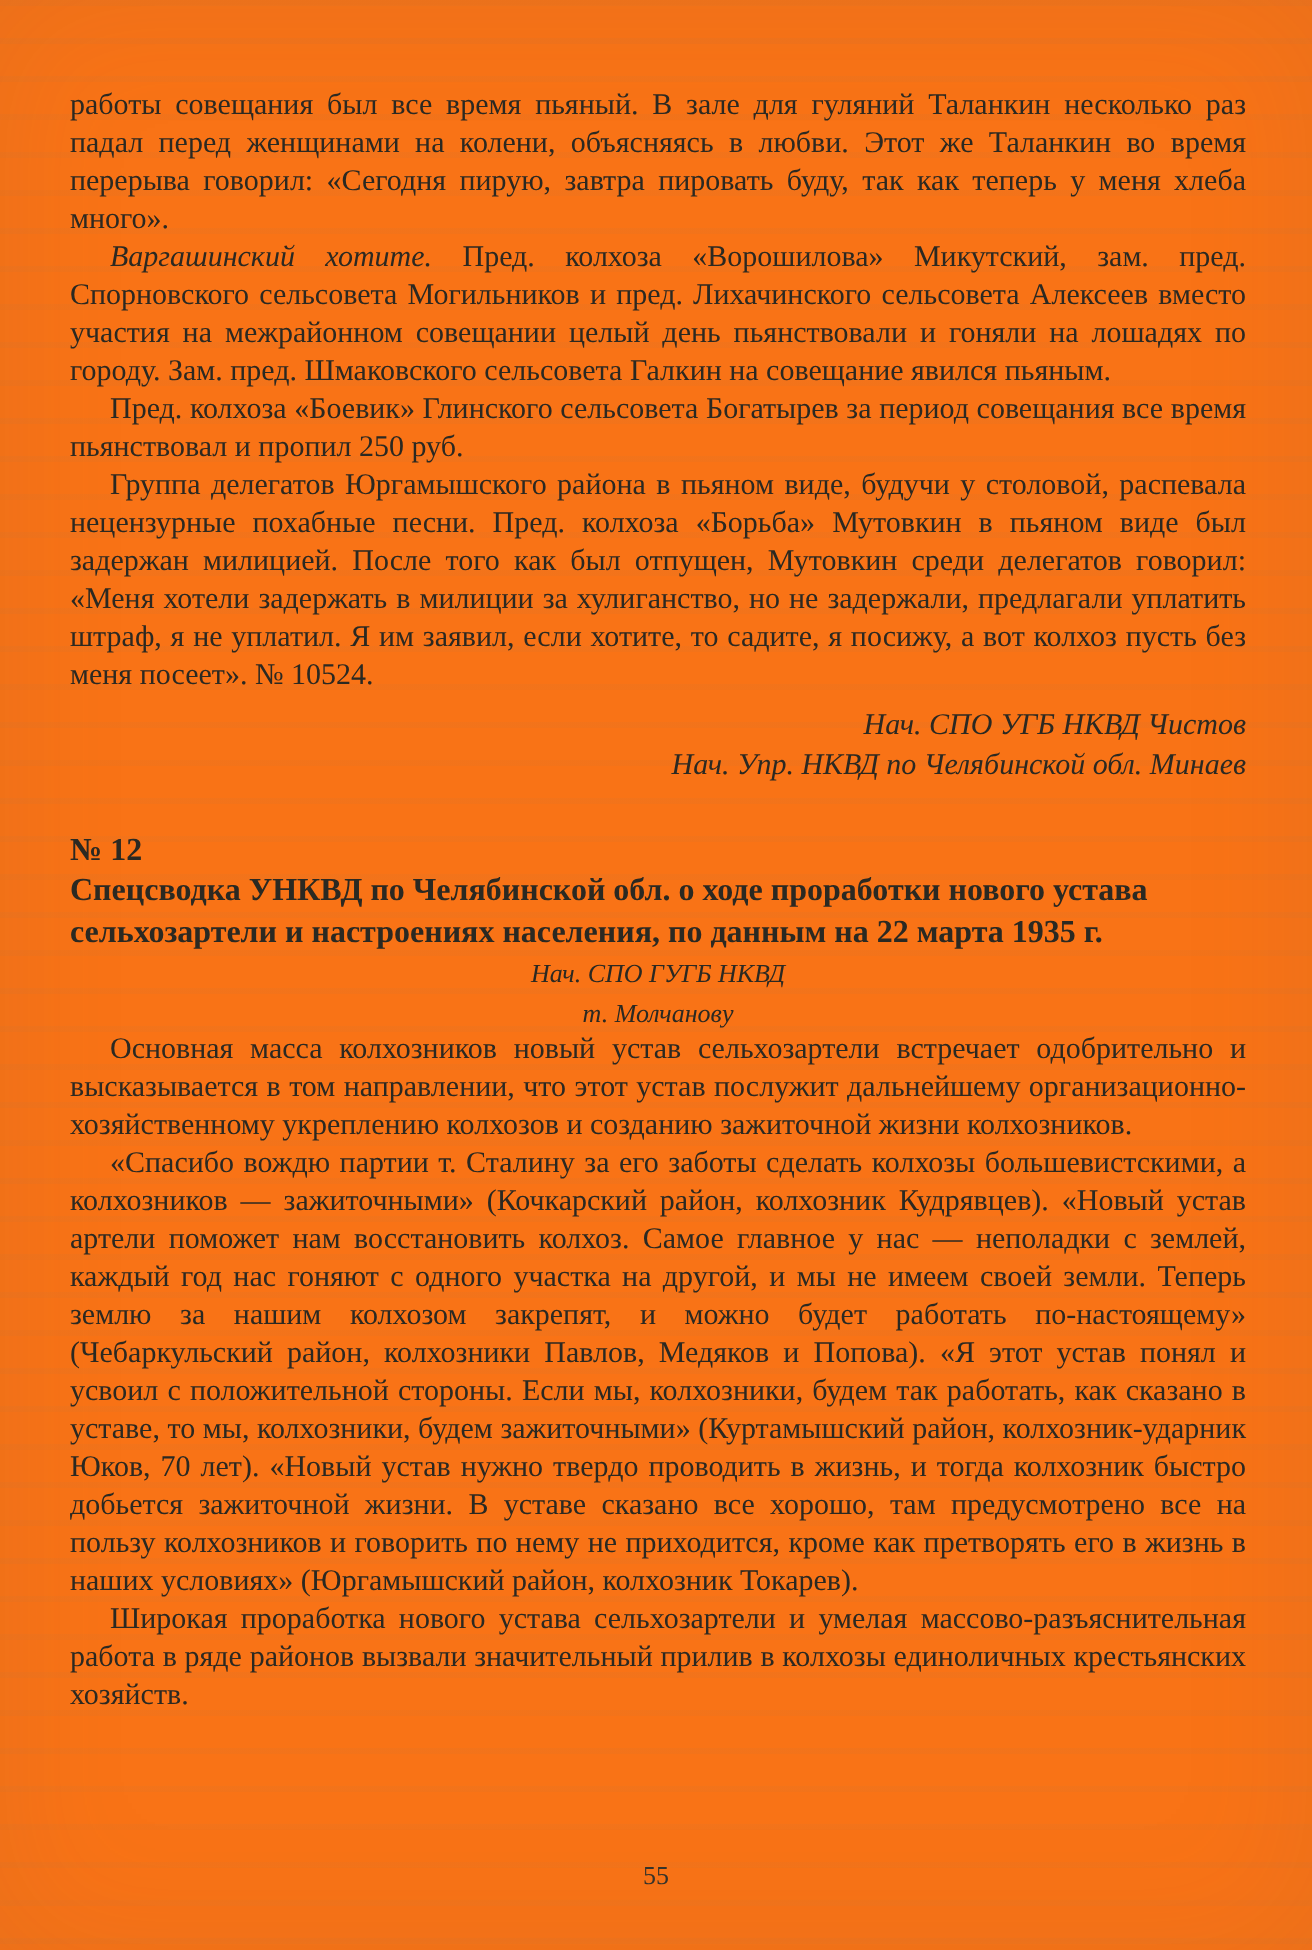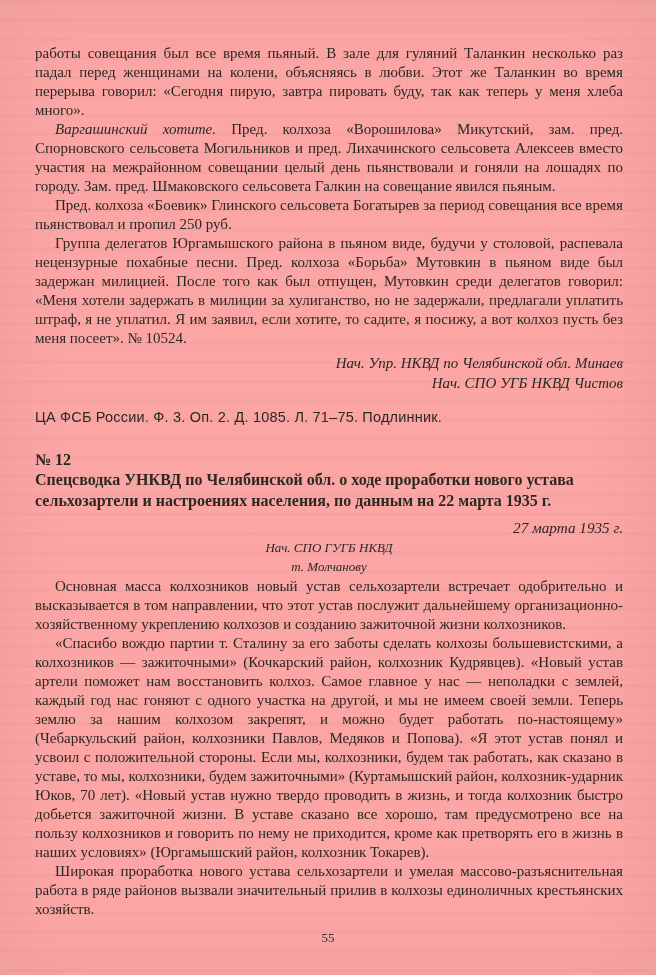--- a/index.html
+++ b/index.html
@@ -4,21 +4,21 @@
 <style>
   html, body {
     margin: 0;
     padding: 0;
     background: #e9e8e4;
   }
   .page {
     position: relative;
     width: 656px;
     height: 975px;
-    background: #fca5a5;
+    background: #f97316;
     overflow: hidden;
     font-family: "Liberation Serif", "DejaVu Serif", serif;
     color: #2b2922;
     box-shadow: inset 0 0 70px rgba(95, 90, 75, 0.10);
   }
   
   .page::before {
     content: "";
     position: absolute;
     inset: 0;
@@ -108,34 +108,32 @@
 <div class="page">
   <div class="content">
 
     <section>
       <p class="noindent">работы совещания был все время пьяный. В зале для гуляний Таланкин несколько раз падал перед женщинами на колени, объясняясь в любви. Этот же Таланкин во время перерыва говорил: «Сегодня пирую, завтра пировать буду, так как теперь у меня хлеба много».</p>
       <p><span class="lead-italic">Варгашинский хотите.</span><span> Пред. колхоза «Ворошилова» Микутский, зам. пред. Спорновского сельсовета Могильников и пред. Лихачинского сельсовета Алексеев вместо участия на межрайонном совещании целый день пьянствовали и гоняли на лошадях по городу. Зам. пред. Шмаковского сельсовета Галкин на совещание явился пьяным.</span></p>
       <p>Пред. колхоза «Боевик» Глинского сельсовета Богатырев за период совещания все время пьянствовал и пропил 250 руб.</p>
       <p>Группа делегатов Юргамышского района в пьяном виде, будучи у столовой, распевала нецензурные похабные песни. Пред. колхоза «Борьба» Мутовкин в пьяном виде был задержан милицией. После того как был отпущен, Мутовкин среди делегатов говорил: «Меня хотели задержать в милиции за хулиганство, но не задержали, предлагали уплатить штраф, я не уплатил. Я им заявил, если хотите, то садите, я посижу, а вот колхоз пусть без меня посеет». № 10524.</p>
 
       <div class="sig-block">
+        <div>Нач. СПО УГБ НКВД Чистов</div>
         <div>Нач. Упр. НКВД по Челябинской обл. Минаев</div>
-        <div>Нач. СПО УГБ НКВД Чистов</div>
       </div>
 
-      <div class="archive-line">ЦА ФСБ России. Ф. 3. Оп. 2. Д. 1085. Л. 71–75. Подлинник.</div>
     </section>
 
     <section>
       <div class="doc-heading">
         <span class="doc-num">№ 12</span>
         <span class="doc-title">Спецсводка УНКВД по Челябинской обл. о ходе проработки нового устава сельхозартели и настроениях населения, по данным на 22 марта 1935 г.</span>
       </div>
 
-      <div class="doc-date">27 марта 1935 г.</div>
 
       <div class="addressee">Нач. СПО ГУГБ НКВД</div>
       <div class="addressee">т. Молчанову</div>
 
       <p class="body-start">Основная масса колхозников новый устав сельхозартели встречает одобрительно и высказывается в том направлении, что этот устав послужит дальнейшему организационно-хозяйственному укреплению колхозов и созданию зажиточной жизни колхозников.</p>
       <p>«Спасибо вождю партии т. Сталину за его заботы сделать колхозы большевистскими, а колхозников — зажиточными» (Кочкарский район, колхозник Кудрявцев). «Новый устав артели поможет нам восстановить колхоз. Самое главное у нас — неполадки с землей, каждый год нас гоняют с одного участка на другой, и мы не имеем своей земли. Теперь землю за нашим колхозом закрепят, и можно будет работать по-настоящему» (Чебаркульский район, колхозники Павлов, Медяков и Попова). «Я этот устав понял и усвоил с положительной стороны. Если мы, колхозники, будем так работать, как сказано в уставе, то мы, колхозники, будем зажиточными» (Куртамышский район, колхозник-ударник Юков, 70 лет). «Новый устав нужно твердо проводить в жизнь, и тогда колхозник быстро добьется зажиточной жизни. В уставе сказано все хорошо, там предусмотрено все на пользу колхозников и говорить по нему не приходится, кроме как претворять его в жизнь в наших условиях» (Юргамышский район, колхозник Токарев).</p>
       <p>Широкая проработка нового устава сельхозартели и умелая массово-разъяснительная работа в ряде районов вызвали значительный прилив в колхозы единоличных крестьянских хозяйств.</p>
     </section>
   </div>
 

